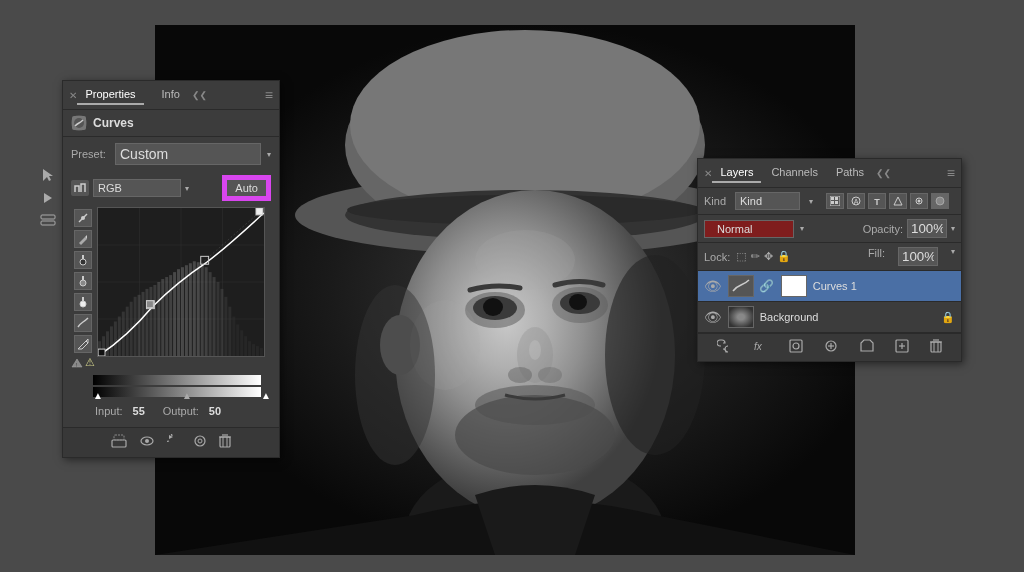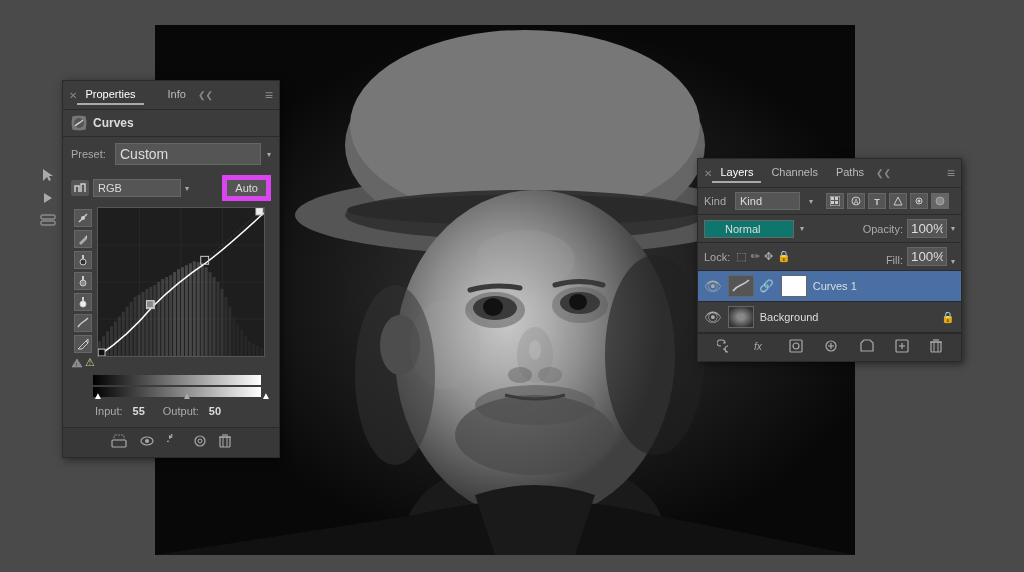--- a/index.html
+++ b/index.html
@@ -47,21 +47,21 @@
       display: flex;
       align-items: center;
       justify-content: space-between;
       background: #3c3c3c;
       padding: 4px 6px;
       border-bottom: 1px solid #2a2a2a;
     }
 
     .panel-tabs {
       display: flex;
-      gap: 16px;
+      gap: 10px;
     }
 
     .panel-tab {
       padding: 3px 8px;
       cursor: pointer;
       color: #bbb;
       font-size: 11px;
       border-bottom: 2px solid transparent;
     }
 
@@ -317,25 +317,25 @@
     
     .blend-mode-row {
       display: flex;
       align-items: center;
       gap: 6px;
       padding: 4px 6px;
       border-bottom: 1px solid #2a2a2a;
     }
 
     .blend-select {
-      background: #0f766e;
+      background: #7f1d1d;
       border: 1px solid #666;
       color: #ddd;
       font-size: 11px;
-      padding: 2px 20px;
+      padding: 2px 12px;
       width: 90px;
       appearance: none;
       cursor: pointer;
     }
 
     .opacity-row {
       display: flex;
       align-items: center;
       gap: 4px;
       font-size: 11px;
@@ -373,22 +373,22 @@
     }
 
     .lock-icon {
       font-size: 11px;
       color: #aaa;
       cursor: pointer;
     }
 
     .fill-row {
       display: flex;
-      align-items: flex-end;
-      gap: 4px;
+      align-items: flex-start;
+      gap: 13px;
       margin-left: auto;
       font-size: 11px;
     }
 
     .fill-label {
       color: #aaa;
     }
 
     .fill-value {
       color: #ddd;

